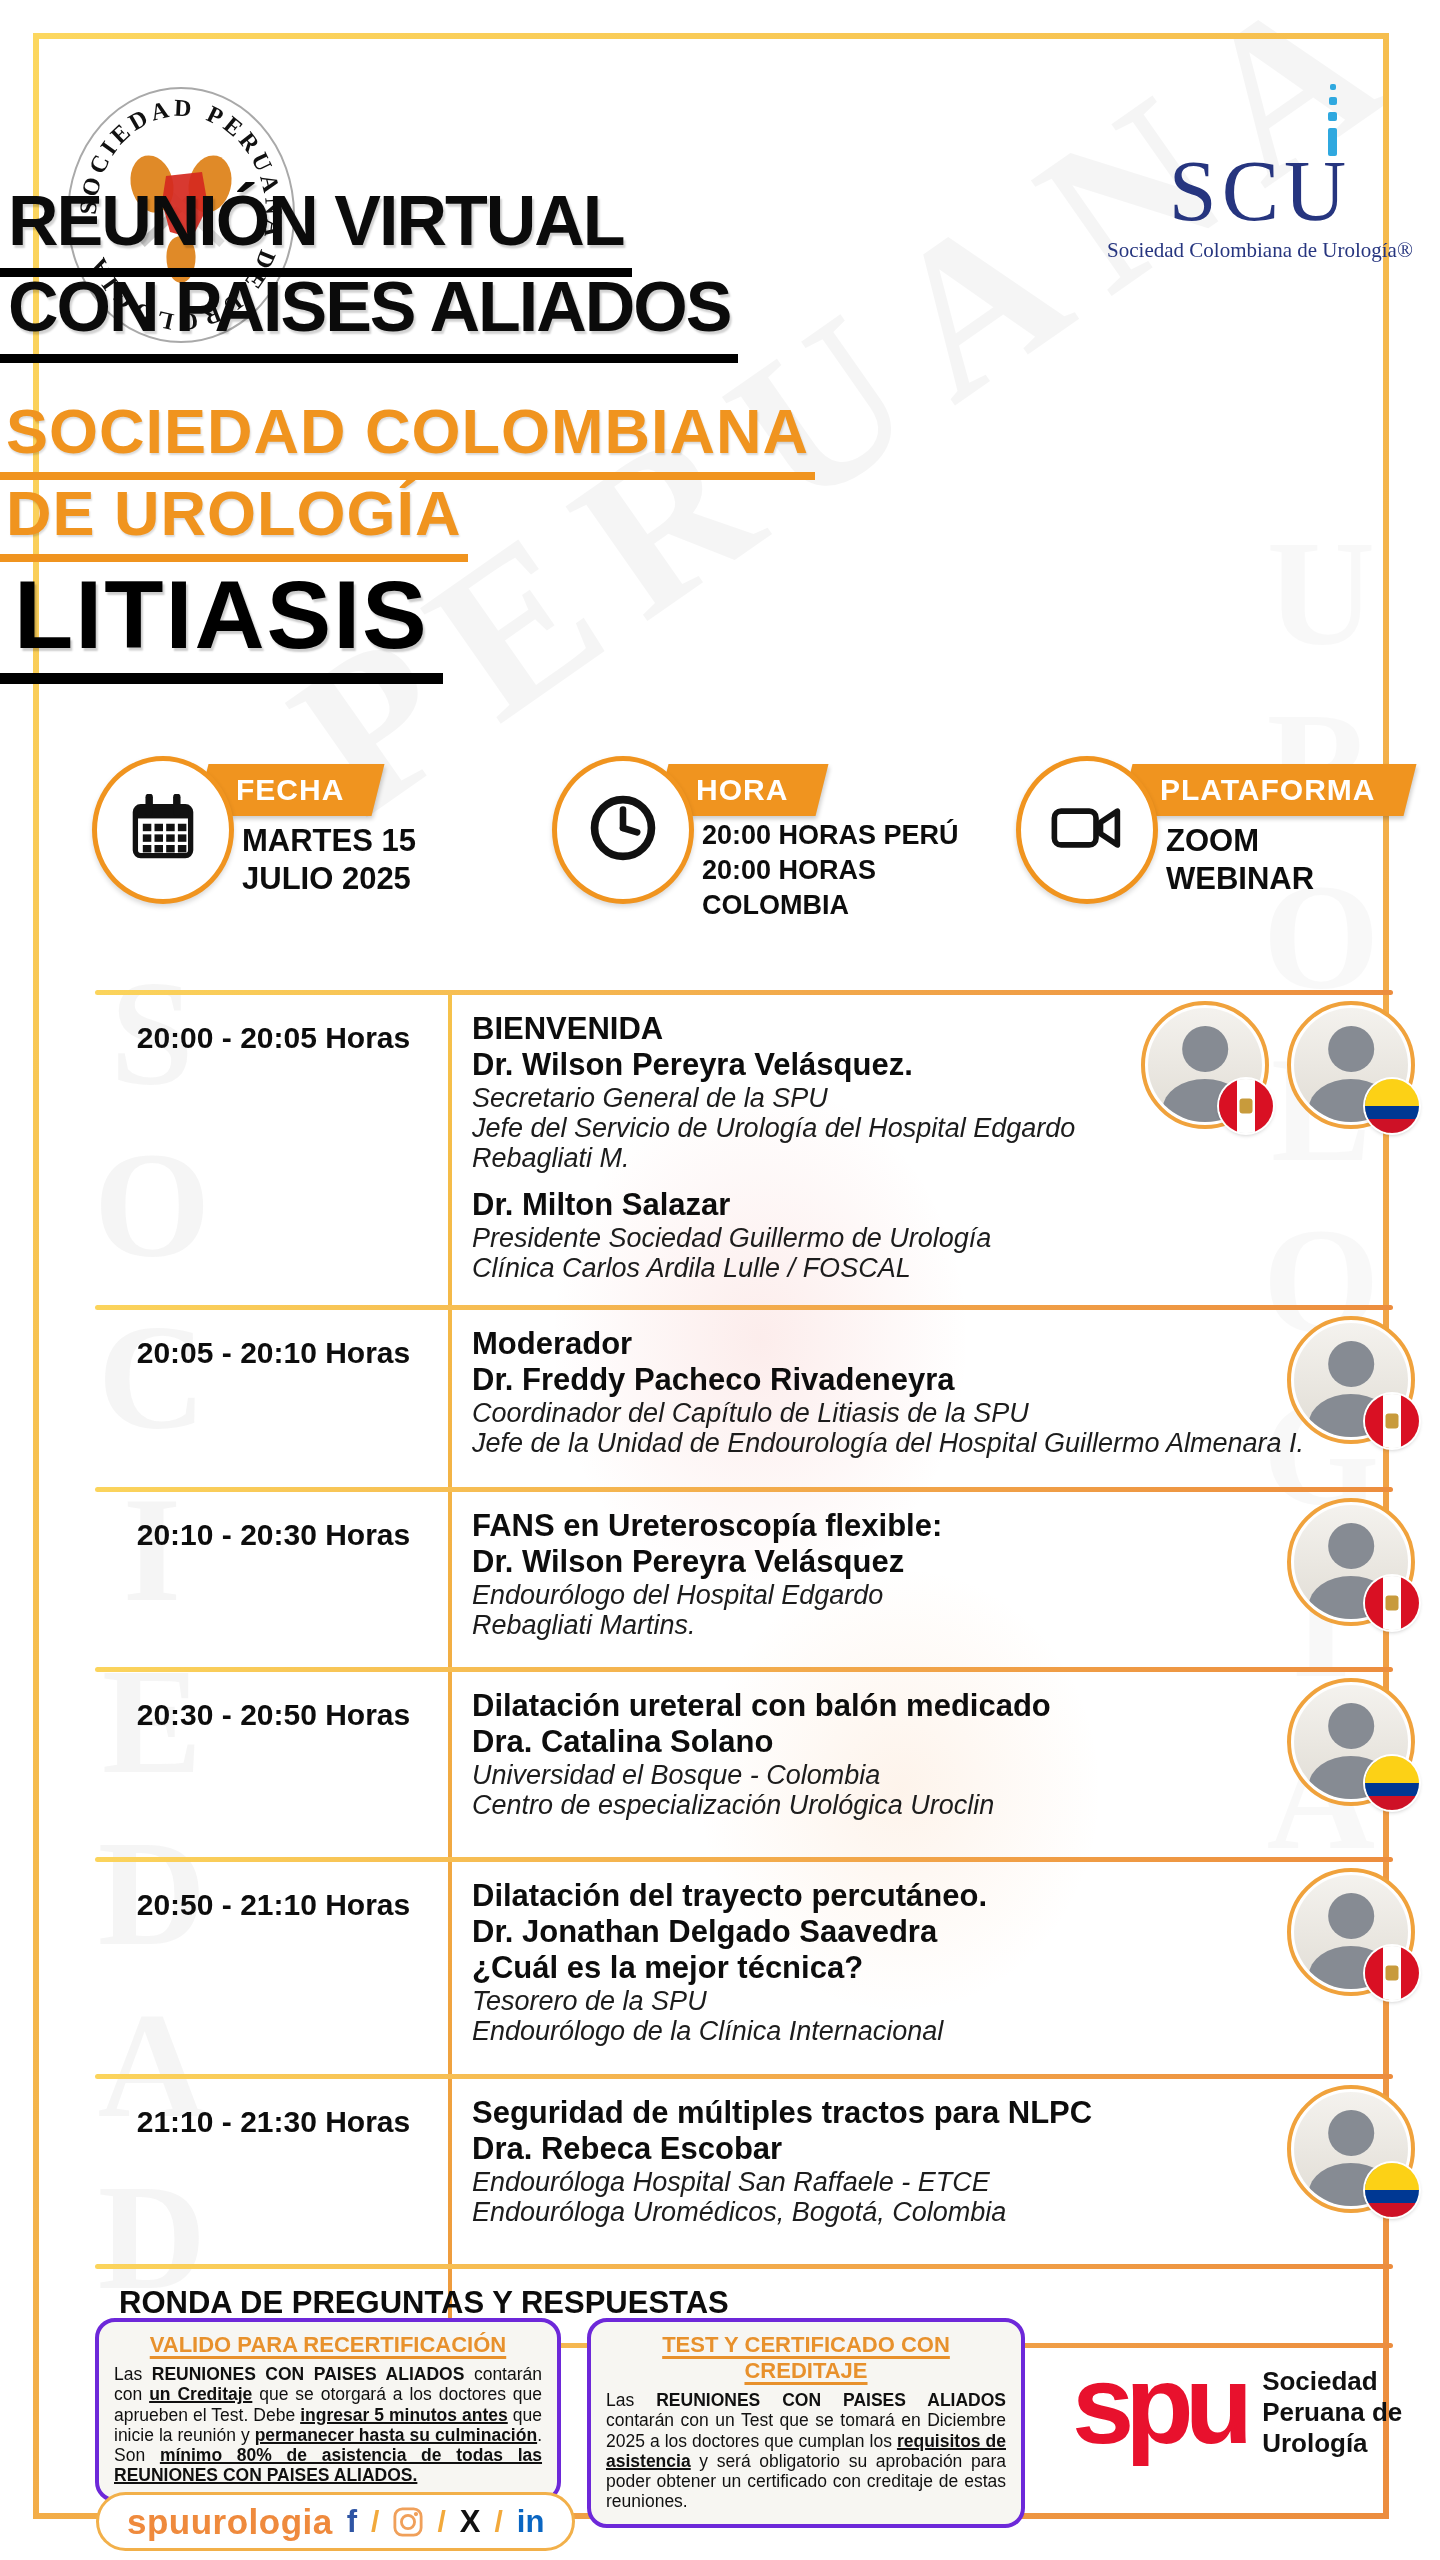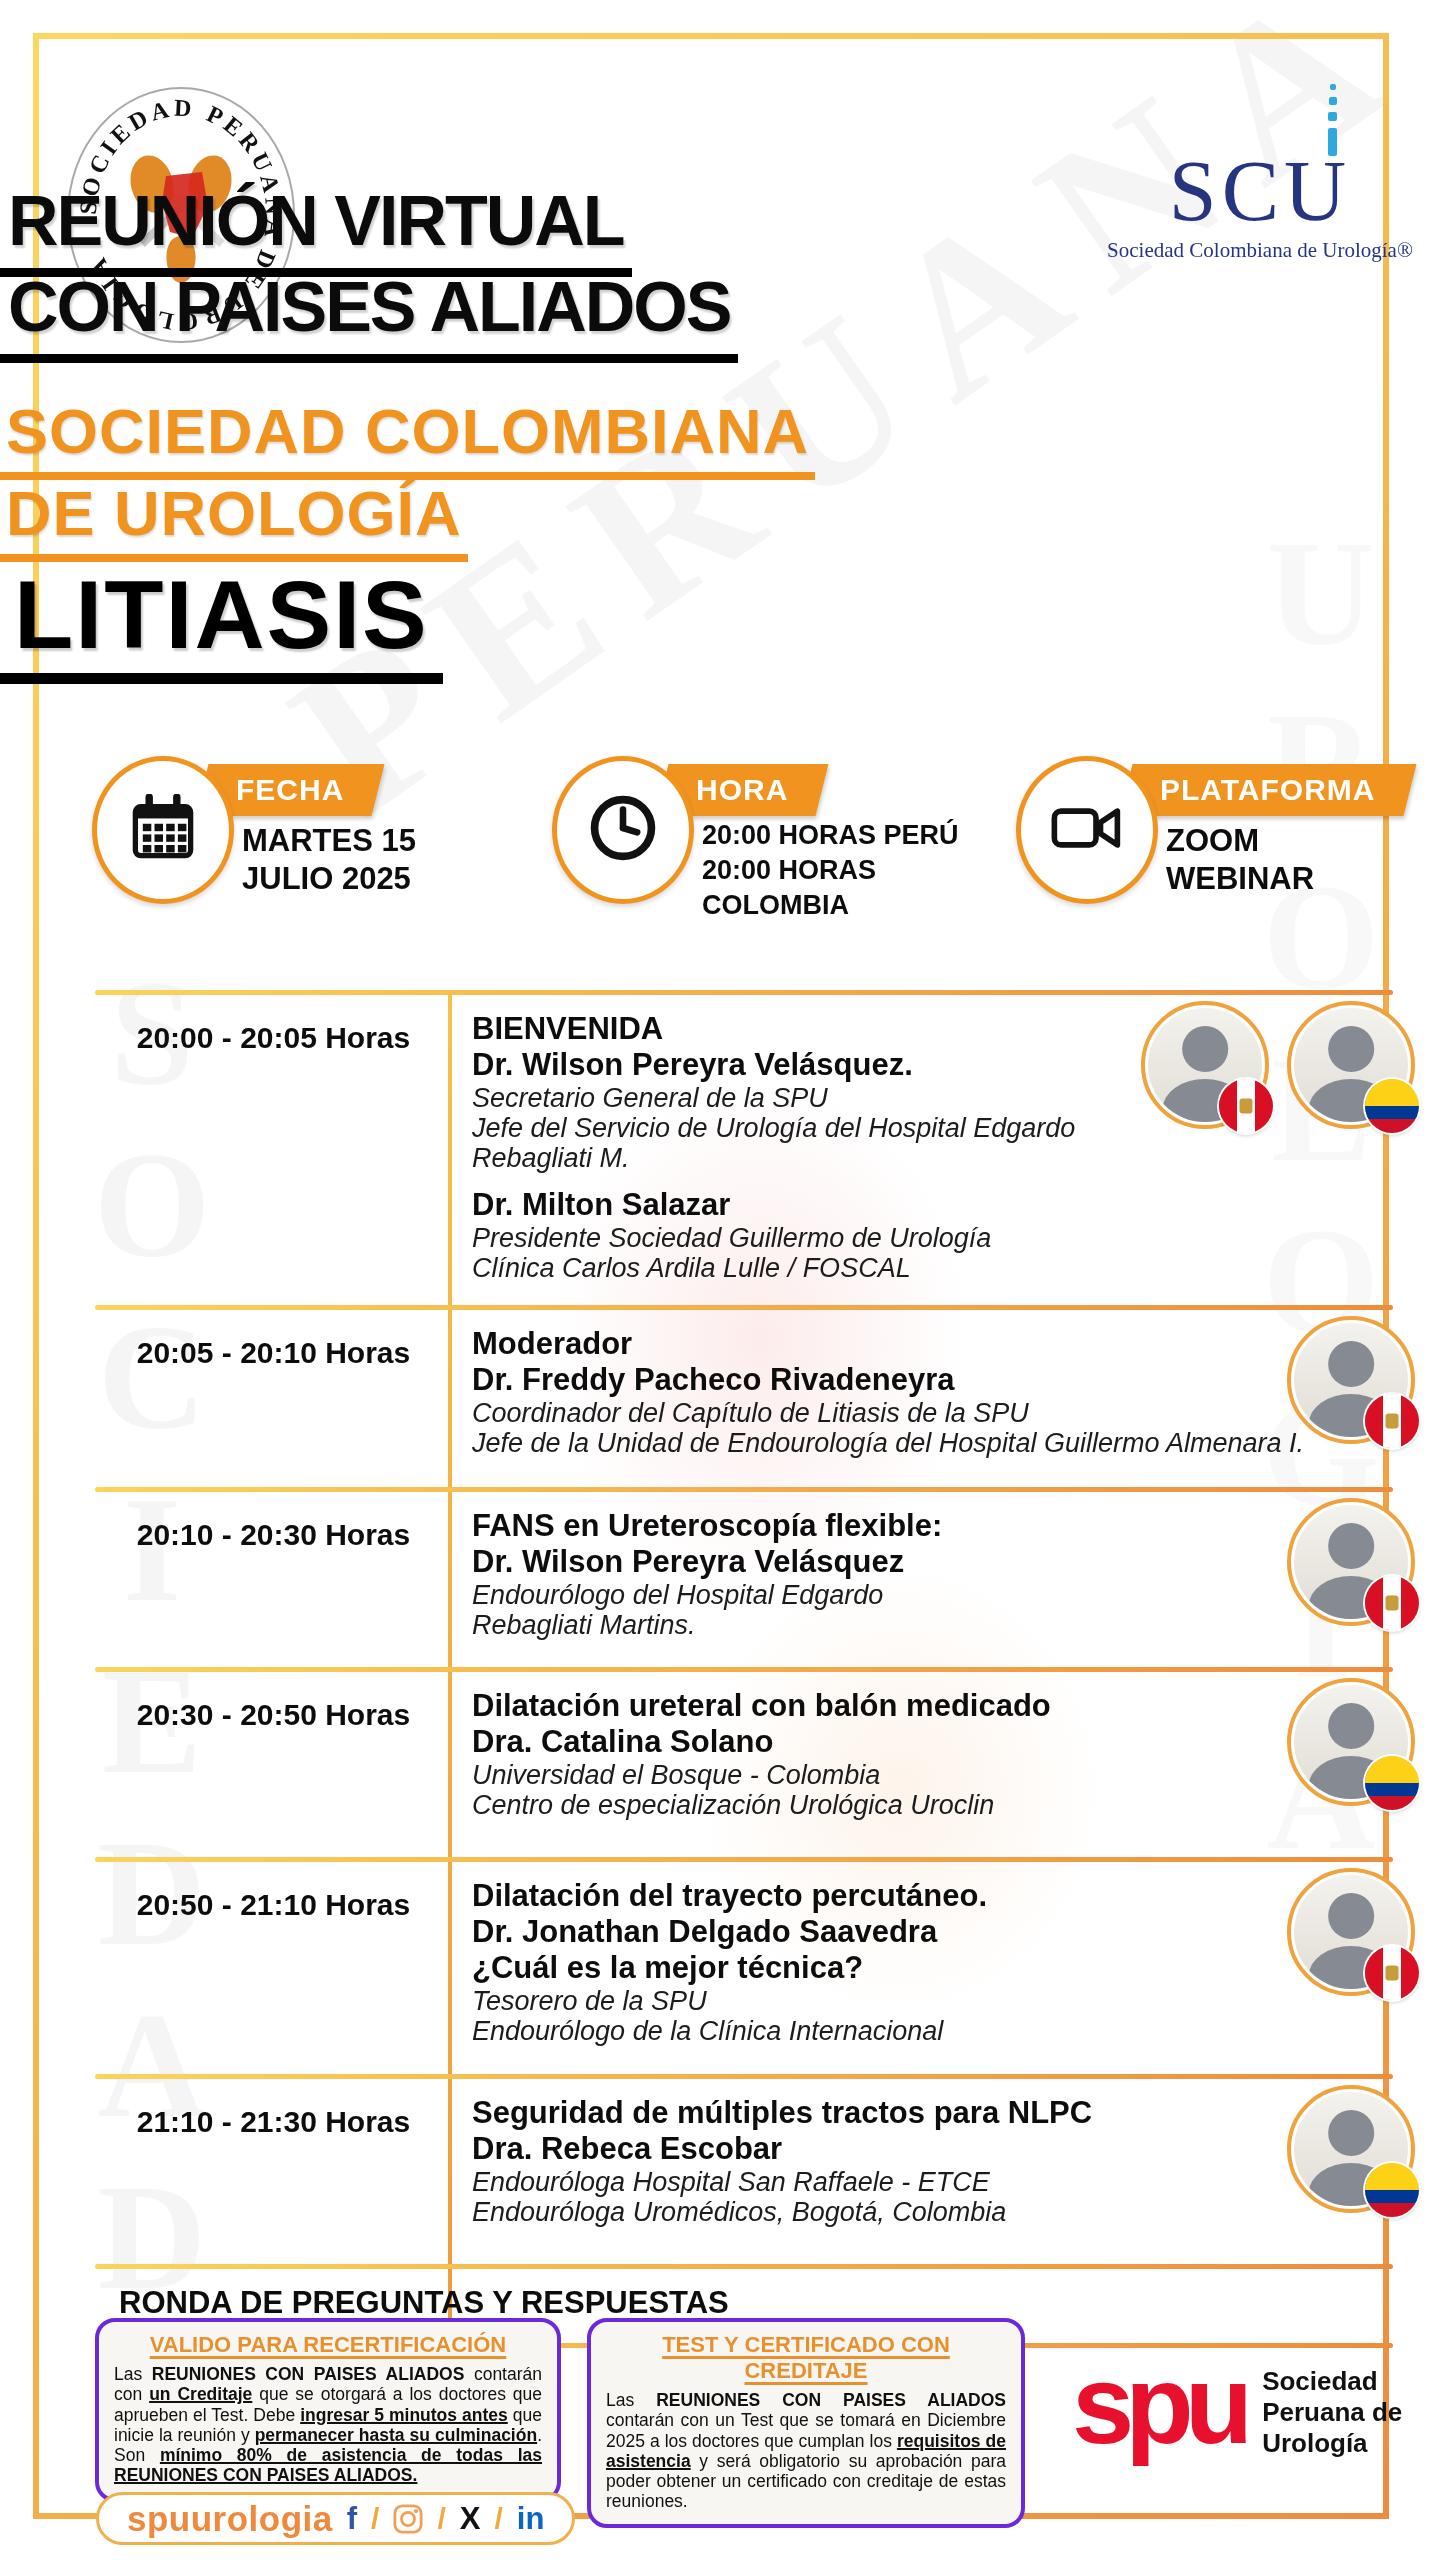--- a/index.html
+++ b/index.html
@@ -103,21 +103,21 @@
               margin:2px 0 6px;}
   .note-body{font-size:17.5px;line-height:1.16;font-weight:bold;text-align:justify;color:#101010;}
   .note-body .seg{font-weight:normal;}
   .note-body .seg.b{font-weight:bold;}
   .note-body .seg.u{text-decoration:underline;text-decoration-thickness:2px;}
 
   
   #spu-footer{position:absolute;left:1072px;top:2352px;display:flex;align-items:flex-start;z-index:2;}
   #spu-acronym{font-size:112px;line-height:0.95;font-weight:800;letter-spacing:-9px;color:#E8112D;}
   #spu-name{margin:14px 0 0 18px;font-weight:bold;font-size:26px;line-height:31px;color:#111;}
-  #social{position:absolute;left:96px;top:2492px;height:53px;z-index:3;background:#fff;
+  #social{position:absolute;left:96px;top:2492px;height:59px;z-index:3;background:#fff;
           border:3px solid #F2B04A;border-radius:34px;display:flex;align-items:center;
           gap:14px;padding:0 28px;}
   #social-handle{color:#EF8A3D;font-weight:bold;font-size:35px;letter-spacing:0.5px;}
   .soc{font-weight:bold;font-size:31px;line-height:1;display:flex;align-items:center;}
   .sep{color:#F2A93B;font-weight:bold;font-size:30px;}
   .ic-facebook{color:#2F55A4;} .ic-x{color:#111;} .ic-linkedin{color:#0A66C2;}
 </style>
 </head>
 <body>
 

